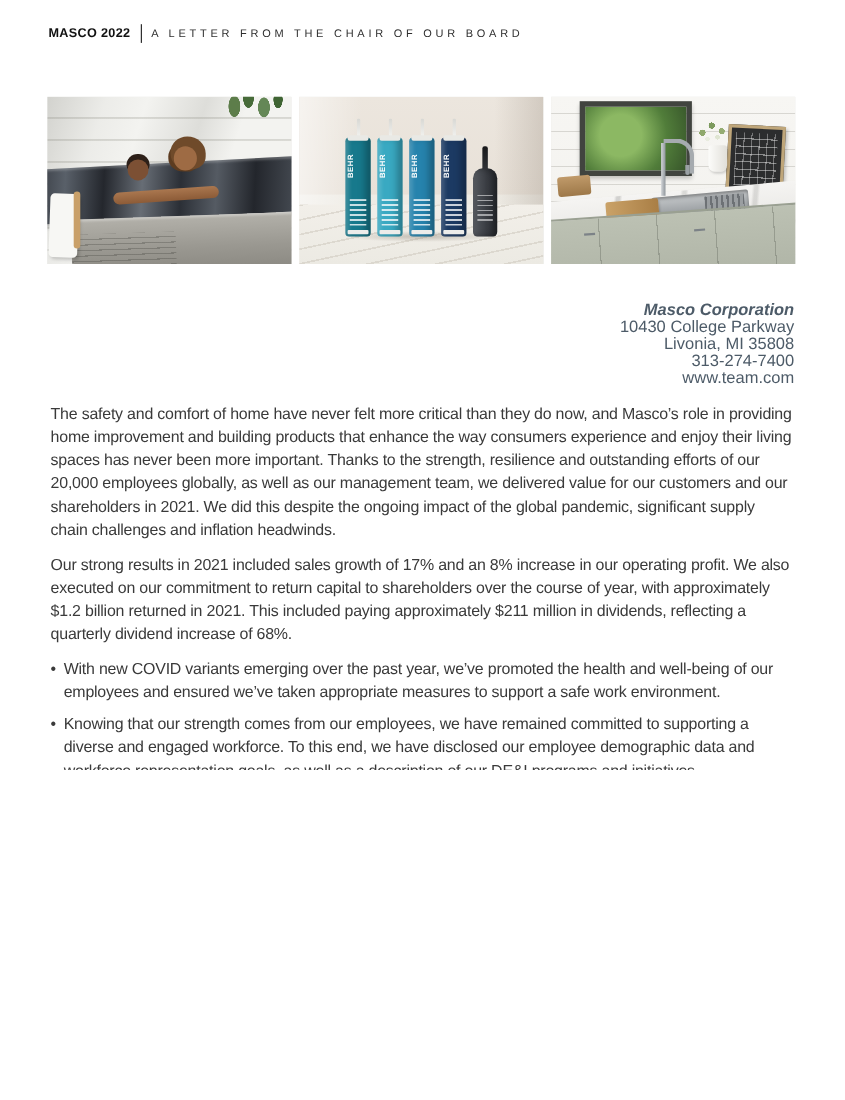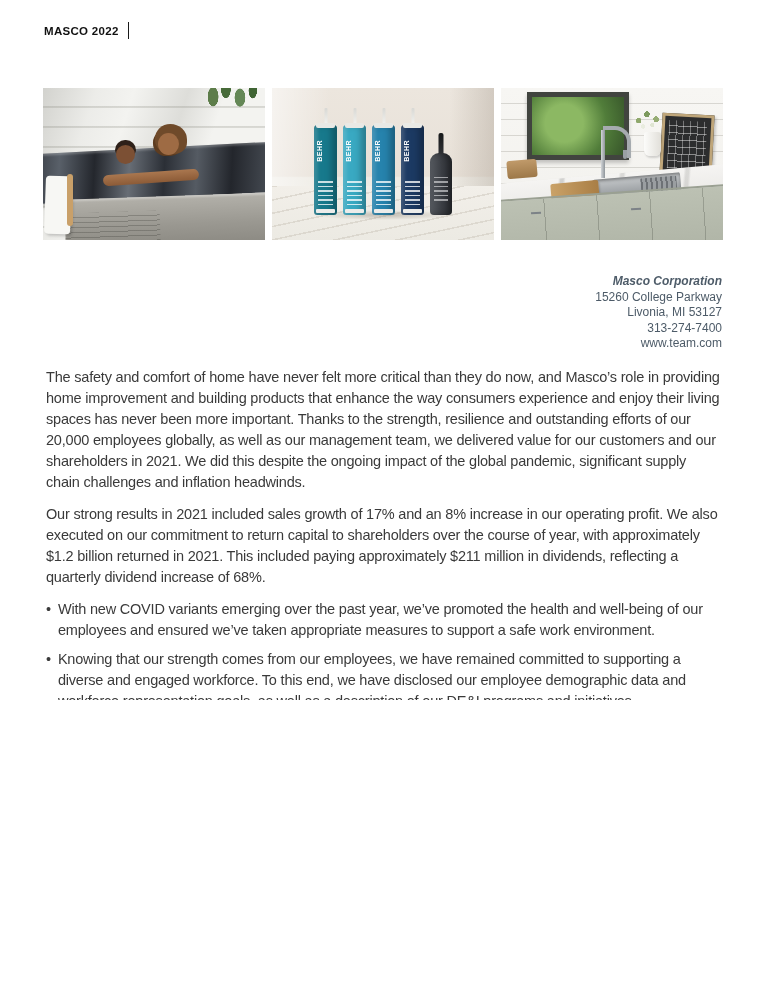--- a/index.html
+++ b/index.html
@@ -136,41 +136,42 @@
     background:
       repeating-linear-gradient(90deg, transparent 0 52px, rgba(90,95,85,.35) 52px 53px),
       linear-gradient(180deg,#bcc1b3,#b0b5a7);
     border-top:2px solid #9aa092;
   }
   .p3-handle1 { left:30px; bottom:26px; width:10px; height:2px; background:#7c8287; transform:rotate(-4deg); }
   .p3-handle2 { left:130px; bottom:30px; width:10px; height:2px; background:#7c8287; transform:rotate(-4deg); }
 
   
   .addr { position:absolute; right:46px; top:274px; text-align:right;
-    font-size:12px; line-height:15.5px; color:#4d5b68; }
+    font-size:15px; line-height:15.5px; color:#4d5b68; }
   .addr .company { font-weight:bold; font-style:italic; }
 
   
   .letter { position:absolute; left:46px; top:367px; width:677px;
     font-size:14.5px; line-height:21px; letter-spacing:-.2px; color:#3a3a3a; }
   .letter p { margin:0 0 11px 0; }
   .letter p.date { margin-bottom:7px; }
   .letter p.salutation { margin-bottom:13px; }
   .bullets { margin:0; padding:0; list-style:none; }
   .bullet-item { display:flex; gap:7px; margin-bottom:8px; }
   .bullet-item .marker { flex:0 0 auto; }
 </style>
 </head>
 <body>
 
 <div class="page">
 
   <div class="hdr">
     <span class="hdr-brand">MASCO 2022</span>
     <span class="hdr-bar"></span>
+    <span class="hdr-title">A LETTER FROM THE CHAIR OF OUR BOARD</span>
   </div>
 
   <div class="strip">
 
     <figure class="photo" style="margin:0">
       <div class="p1-siding"></div>
       <div class="p1-plant"></div>
       <div class="p1-rim"></div>
       <div class="p1-boy-hair"></div>
       <div class="p1-boy-head"></div>
@@ -232,22 +233,22 @@
       <div class="p3-cutboard"></div>
       <div class="p3-cabinets"></div>
       <div class="p3-handle1"></div>
       <div class="p3-handle2"></div>
     </figure>
 
   </div>
 
   <div class="addr">
     <div class="company">Masco Corporation</div>
-    <div>15260 College Parkway</div>
-    <div>Livonia, MI 53127</div>
+    <div>10430 College Parkway</div>
+    <div>Livonia, MI 35808</div>
     <div>313-274-7400</div>
     <div>www.team.com</div>
   </div>
 
   <div class="letter">
     <p>The safety and comfort of home have never felt more critical than they do now, and Masco’s role in providing home improvement and building products that enhance the way consumers experience and enjoy their living spaces has never been more important. Thanks to the strength, resilience and outstanding efforts of our 20,000 employees globally, as well as our management team, we delivered value for our customers and our shareholders in 2021. We did this despite the ongoing impact of the global pandemic, significant supply chain challenges and inflation headwinds.</p>
     <p>Our strong results in 2021 included sales growth of 17% and an 8% increase in our operating profit. We also executed on our commitment to return capital to shareholders over the course of year, with approximately $1.2 billion returned in 2021. This included paying approximately $211 million in dividends, reflecting a quarterly dividend increase of 68%.</p>
     <ul class="bullets">
       <li class="bullet-item">
         <span class="marker">•</span>

